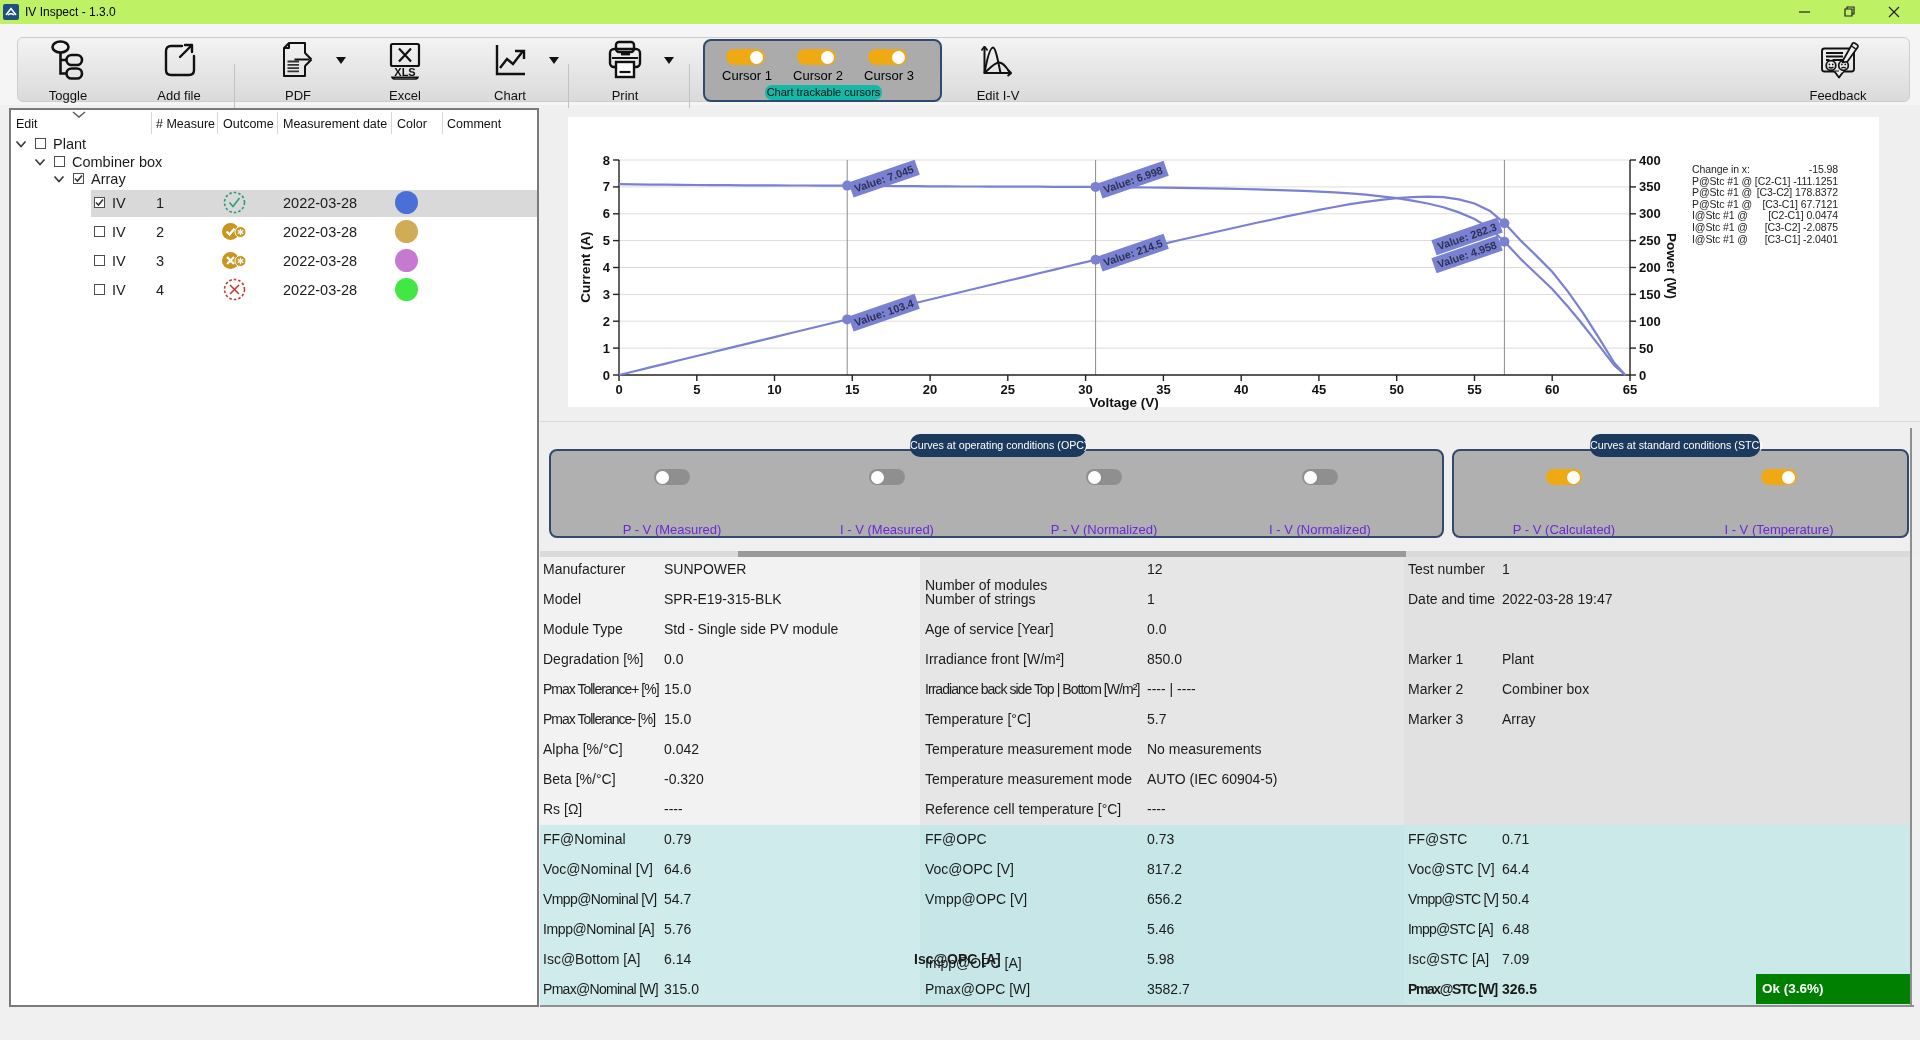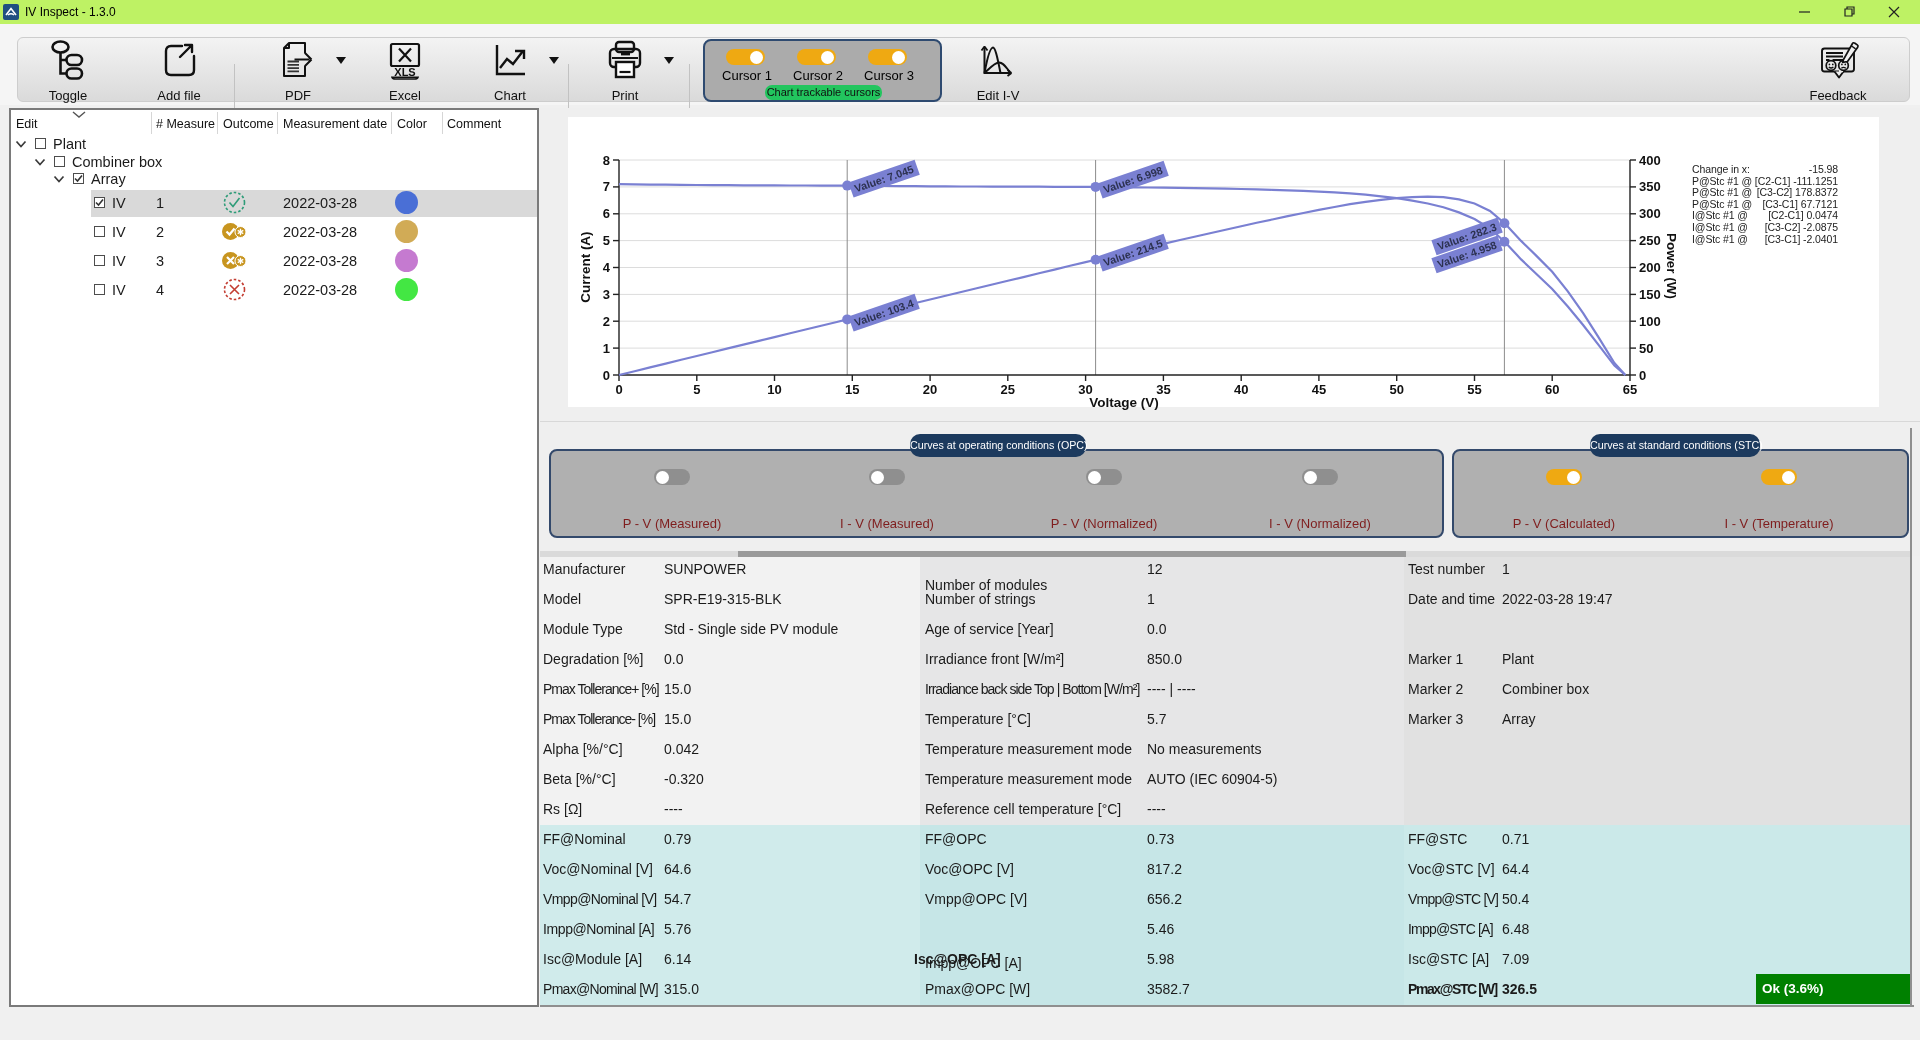--- a/index.html
+++ b/index.html
@@ -17,21 +17,21 @@
 .tbtn{position:absolute;text-align:center;color:#111;}
 .tbtn .lbl{font-size:13px;margin-top:2px;}
 .tsep{position:absolute;top:40px;width:1px;height:54px;background:#c2c2c2;}
 .caret{position:absolute;width:0;height:0;border-left:5px solid transparent;border-right:5px solid transparent;border-top:7px solid #111;}
 
 #cgroup{position:absolute;left:703px;top:15px;width:239px;height:63px;background:#ababab;border:2px solid #2e4a70;border-radius:8px;}
 .cswitch{position:absolute;width:39px;height:16px;border-radius:8px;background:#efa912;}
 svg{overflow:visible;}
 .cswitch .knob{position:absolute;top:1.5px;width:13px;height:13px;border-radius:50%;background:#fff;right:2px;}
 .clbl{position:absolute;font-size:13px;color:#000;}
-#cchip{position:absolute;left:765px;top:61px;width:117px;height:15px;background:#22c55e;border-radius:7px;font-size:11px;line-height:15px;text-align:center;color:#111;}
+#cchip{position:absolute;left:765px;top:61px;width:117px;height:15px;background:#14b8a6;border-radius:7px;font-size:11px;line-height:15px;text-align:center;color:#111;}
 
 #lpanel{position:absolute;left:9px;top:108px;width:530px;height:899px;background:#fff;border:2px solid #7a7a7a;}
 .hcol{position:absolute;top:0;height:24px;font-size:12.5px;color:#111;line-height:24px;}
 .hsep{position:absolute;top:2px;width:1px;height:22px;background:#d6d6d6;}
 .trow{position:absolute;font-size:14.5px;height:18px;line-height:18px;}
 .cb{position:absolute;width:11px;height:11px;border:1.5px solid #4d4d4d;background:#fff;}
 .ivrow{position:absolute;left:0;width:526px;height:27px;}
 .dot24{position:absolute;width:23px;height:23px;border-radius:50%;}
 
 #chartzone{position:absolute;left:540px;top:108px;width:1380px;height:313px;background:#efefef;}
@@ -42,21 +42,21 @@
 
 #togglezone{position:absolute;left:540px;top:421px;width:1380px;height:135px;background:#efefef;border-top:1px solid #d8d8d8;}
 .gbox{position:absolute;top:27px;height:89px;background:#b0b0b0;border:2px solid #33496b;border-radius:8px;}
 .gchip{position:absolute;top:12px;height:23px;background:#1c3a5e;border-radius:10px;color:#fff;font-size:10.7px;text-align:center;line-height:23px;padding:0;white-space:nowrap;}
 .tog{position:absolute;top:47px;width:36px;height:16px;border-radius:8px;}
 .tog .knob{position:absolute;top:1.5px;width:13px;height:13px;border-radius:50%;background:#fff;}
 .togoff{background:#8f8f8f;}
 .togoff .knob{left:2px;}
 .togon{background:#efa912;}
 .togon .knob{right:2px;}
-.toglbl{position:absolute;top:94px;font-size:13px;color:#7f1d1d;text-align:center;width:220px;margin-left:-110px;}
+.toglbl{position:absolute;top:100px;font-size:13px;color:#6d28d9;text-align:center;width:220px;margin-left:-110px;}
 
 #hscroll{position:absolute;left:540px;top:551px;width:1370px;height:6px;background:#dadada;}
 #hthumb{position:absolute;left:198px;top:0;width:668px;height:6px;background:#9a9a9a;}
 
 #dtable{position:absolute;left:540px;top:557px;width:1377px;height:450px;font-size:14px;}
 .tgroup{position:absolute;top:0;height:450px;}
 .drow{position:absolute;white-space:nowrap;}
 #okbadge{position:absolute;background:#008000;color:#fff;font-weight:bold;font-size:13.5px;}
 </style>
 </head>
@@ -470,21 +470,21 @@
   <div class="drow" style="left:3px;top:244px;">Rs [Ω]</div>
   <div class="drow" style="left:124px;top:244px;">----</div>
   <div class="drow" style="left:3px;top:274px;">FF@Nominal</div>
   <div class="drow" style="left:124px;top:274px;">0.79</div>
   <div class="drow" style="left:3px;top:304px;">Voc@Nominal [V]</div>
   <div class="drow" style="left:124px;top:304px;">64.6</div>
   <div class="drow" style="left:3px;top:334px;letter-spacing:-0.6px;">Vmpp@Nominal [V]</div>
   <div class="drow" style="left:124px;top:334px;">54.7</div>
   <div class="drow" style="left:3px;top:364px;letter-spacing:-0.4px;">Impp@Nominal [A]</div>
   <div class="drow" style="left:124px;top:364px;">5.76</div>
-  <div class="drow" style="left:3px;top:394px;">Isc@Module [A]</div>
+  <div class="drow" style="left:3px;top:394px;">Isc@Bottom [A]</div>
   <div class="drow" style="left:124px;top:394px;">6.14</div>
   <div class="drow" style="left:3px;top:424px;letter-spacing:-0.7px;">Pmax@Nominal [W]</div>
   <div class="drow" style="left:124px;top:424px;">315.0</div>
   <div class="tgroup" style="left:380px;width:484px;background:#e6e6e7;"></div>
   <div class="abs" style="left:380px;top:268px;width:484px;height:180px;background:#c6e6e7;"></div>
   <div class="drow" style="left:385px;top:4px;margin-top:16px;">Number of modules</div>
   <div class="drow" style="left:607px;top:4px;">12</div>
   <div class="drow" style="left:385px;top:34px;">Number of strings</div>
   <div class="drow" style="left:607px;top:34px;">1</div>
   <div class="drow" style="left:385px;top:64px;">Age of service [Year]</div>

